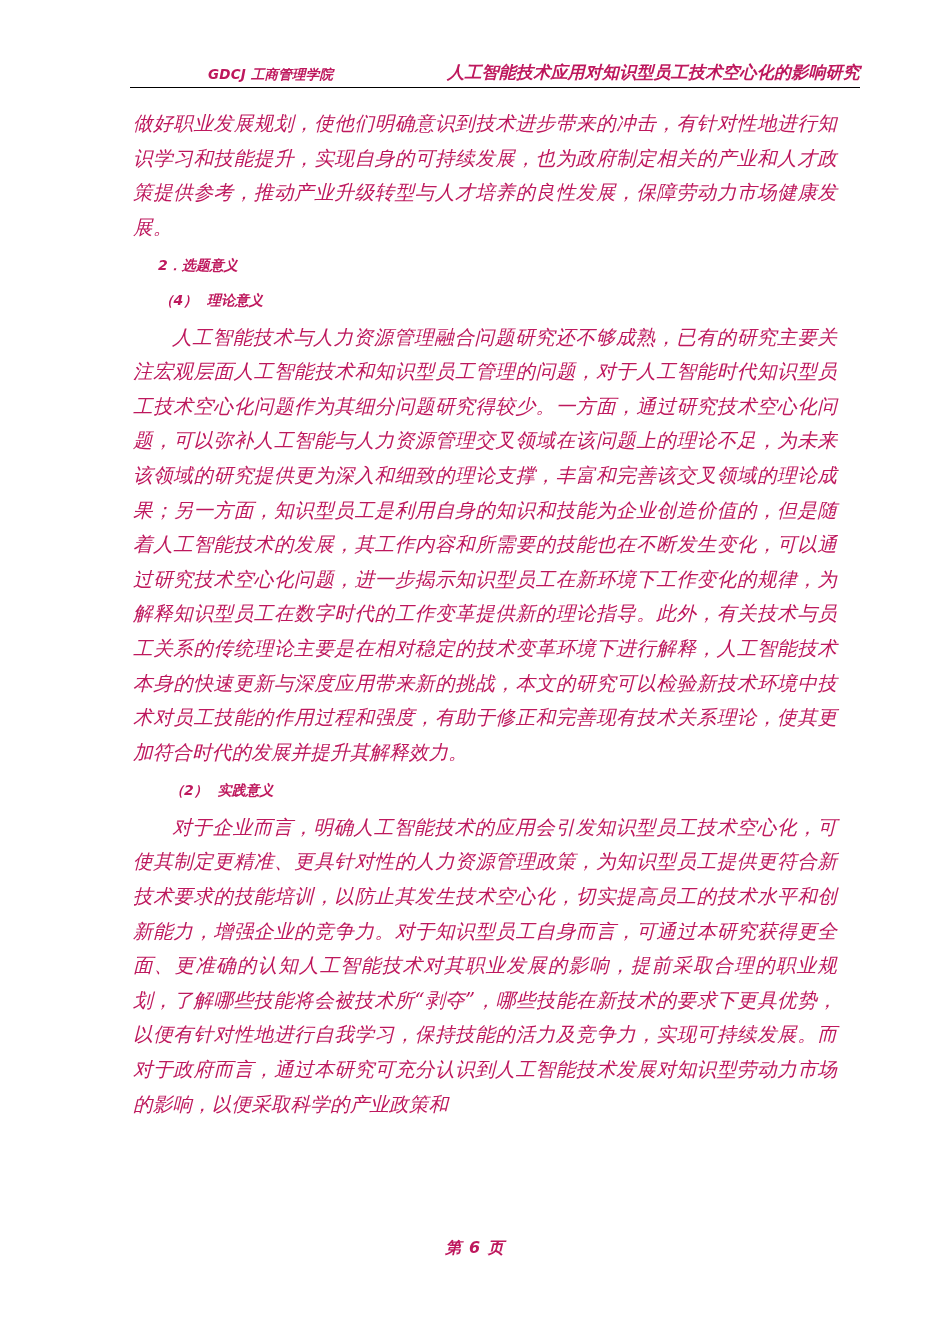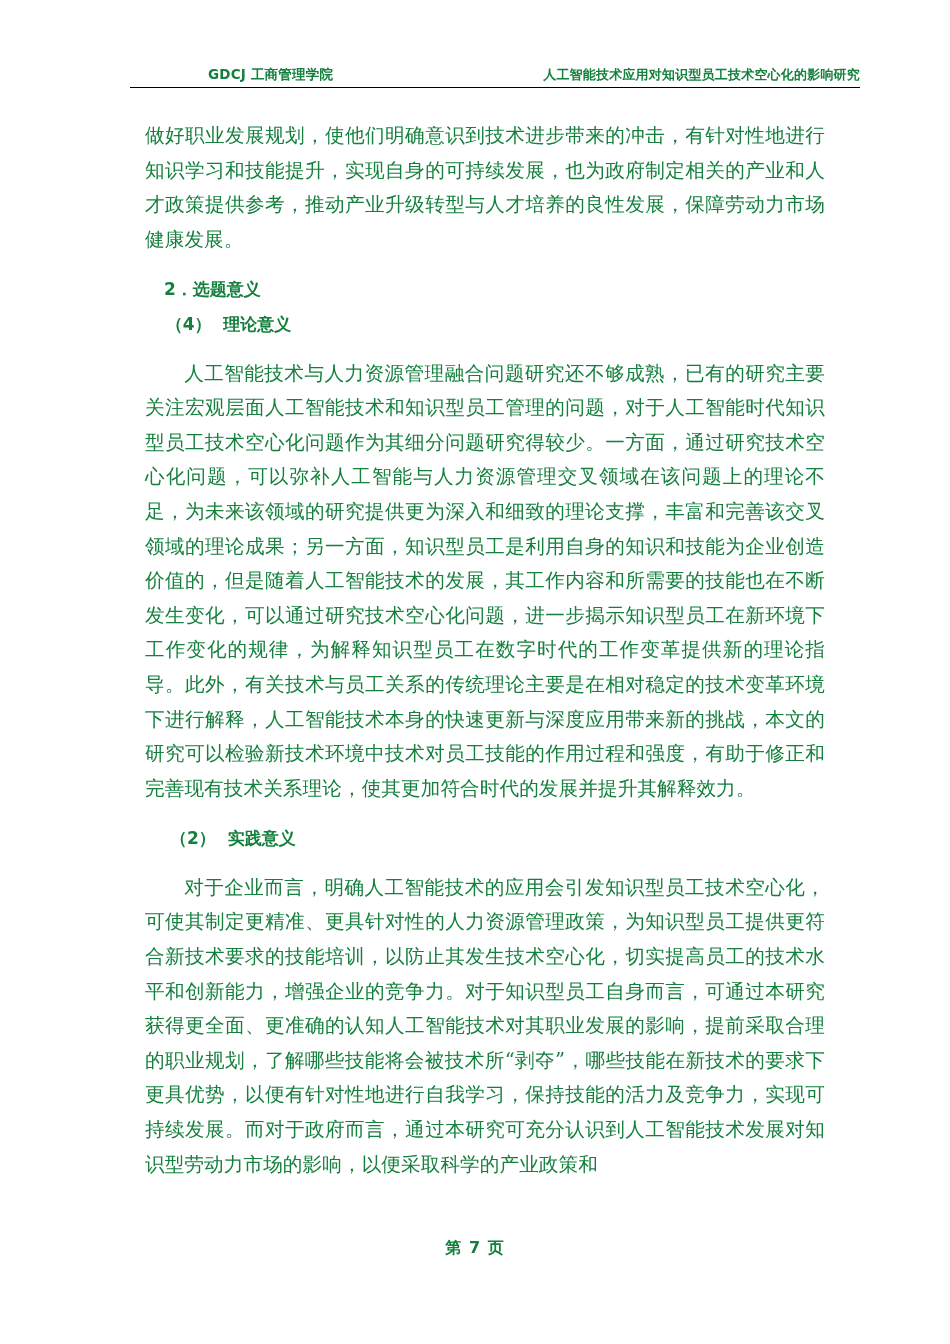--- a/index.html
+++ b/index.html
@@ -8,21 +8,22 @@
     background: #ffffff;
   }
   .page {
     position: relative;
     width: 950px;
     height: 1344px;
     background: #ffffff;
     box-sizing: border-box;
     overflow: hidden;
     font-family: "DejaVu Serif", "Liberation Serif", serif;
-    color: #15803d;
+    color: #be185d;
+    font-style: italic;
   }
 
   
   .header {
     position: absolute;
     left: 130px;
     top: 58px;
     width: 730px;
     height: 30px;
     display: flex;
@@ -35,51 +36,51 @@
   .header-left {
     font-family: "DejaVu Sans", "Liberation Sans", sans-serif;
     font-size: 13.5px;
     font-weight: bold;
     letter-spacing: 0.2px;
     margin-left: 78px;
     white-space: nowrap;
   }
   .header-right {
     font-family: "DejaVu Sans", "Liberation Sans", sans-serif;
-    font-size: 13px;
+    font-size: 17px;
     font-weight: bold;
     letter-spacing: 0.2px;
     white-space: nowrap;
   }
 
   
   .content {
     position: absolute;
     left: 130px;
     top: 104px;
     width: 710px;
   }
 
   .para {
     font-family: "DejaVu Serif", "Liberation Serif", serif;
     font-size: 19.6px;
     line-height: 34.6px;
     text-align: justify;
     text-justify: inter-ideograph;
-    margin: 15px;
+    margin: 3px;
     letter-spacing: 0.1px;
     white-space: pre-wrap;
   }
   .para.indent {
     text-indent: 2em;
   }
 
   .heading {
     font-family: "DejaVu Sans", "Liberation Sans", sans-serif;
-    font-size: 17px;
+    font-size: 14px;
     line-height: 34.6px;
     font-weight: bold;
     margin: 0;
     white-space: pre;
   }
   .heading.lvl2 { padding-left: 2em; }
   .heading.lvl3 { padding-left: 2.1em; }
   .heading.lvl3-flush { padding-left: 0; margin-left: 40px; }
 
   
@@ -117,16 +118,16 @@
     <p class="para indent">人工智能技术与人力资源管理融合问题研究还不够成熟，已有的研究主要关注宏观层面人工智能技术和知识型员工管理的问题，对于人工智能时代知识型员工技术空心化问题作为其细分问题研究得较少。一方面，通过研究技术空心化问题，可以弥补人工智能与人力资源管理交叉领域在该问题上的理论不足，为未来该领域的研究提供更为深入和细致的理论支撑，丰富和完善该交叉领域的理论成果；另一方面，知识型员工是利用自身的知识和技能为企业创造价值的，但是随着人工智能技术的发展，其工作内容和所需要的技能也在不断发生变化，可以通过研究技术空心化问题，进一步揭示知识型员工在新环境下工作变化的规律，为解释知识型员工在数字时代的工作变革提供新的理论指导。此外，有关技术与员工关系的传统理论主要是在相对稳定的技术变革环境下进行解释，人工智能技术本身的快速更新与深度应用带来新的挑战，本文的研究可以检验新技术环境中技术对员工技能的作用过程和强度，有助于修正和完善现有技术关系理论，使其更加符合时代的发展并提升其解释效力。</p>
 
     <h3 class="heading lvl3-flush">（2）  实践意义</h3>
 
 
     <p class="para indent">对于企业而言，明确人工智能技术的应用会引发知识型员工技术空心化，可使其制定更精准、更具针对性的人力资源管理政策，为知识型员工提供更符合新技术要求的技能培训，以防止其发生技术空心化，切实提高员工的技术水平和创新能力，增强企业的竞争力。对于知识型员工自身而言，可通过本研究获得更全面、更准确的认知人工智能技术对其职业发展的影响，提前采取合理的职业规划，了解哪些技能将会被技术所“剥夺”，哪些技能在新技术的要求下更具优势，以便有针对性地进行自我学习，保持技能的活力及竞争力，实现可持续发展。而对于政府而言，通过本研究可充分认识到人工智能技术发展对知识型劳动力市场的影响，以便采取科学的产业政策和</p>
 
   </div>
 
   <div class="footer">
-    <span>第 7 页</span>
+    <span>第 6 页</span>
   </div>
 
 </div>
 
 </body></html>

